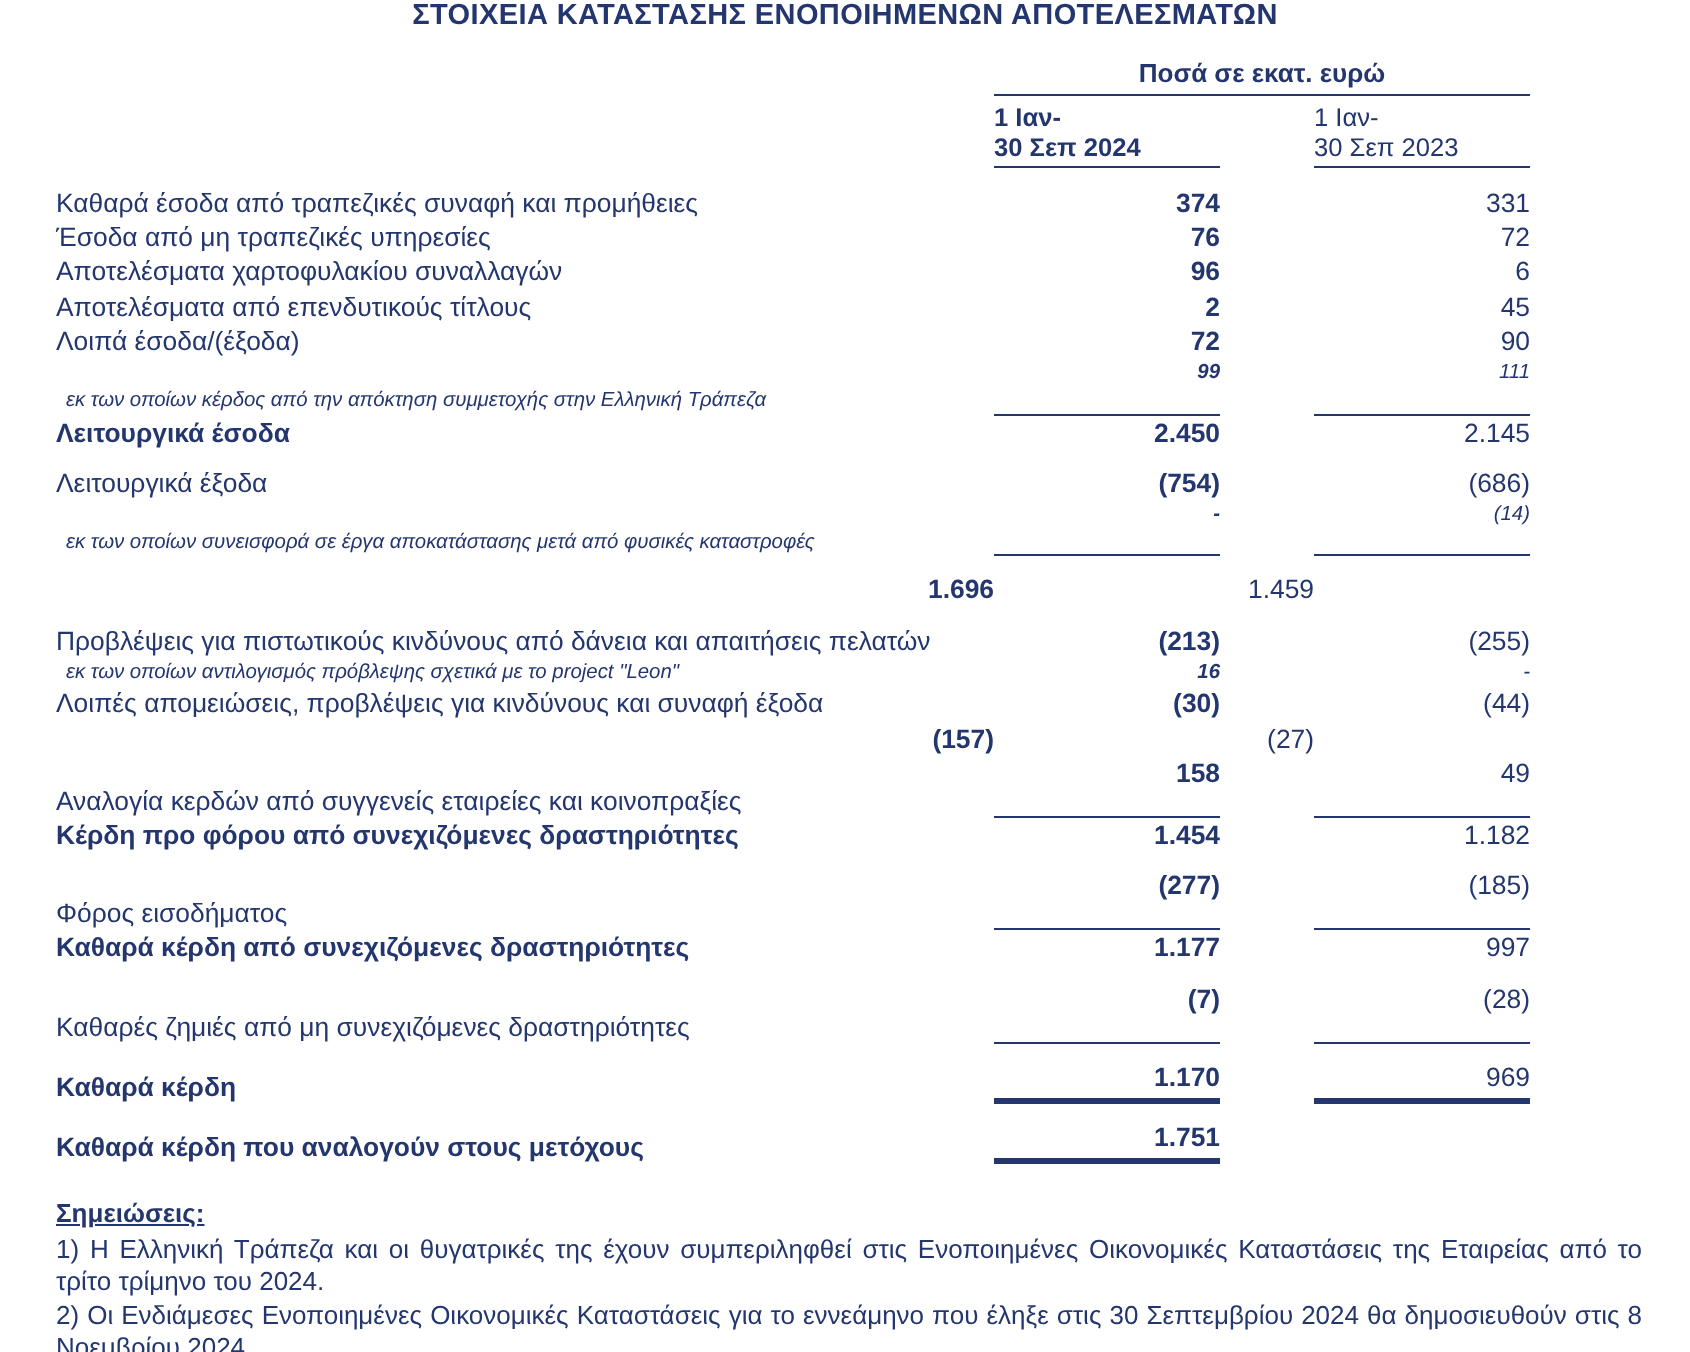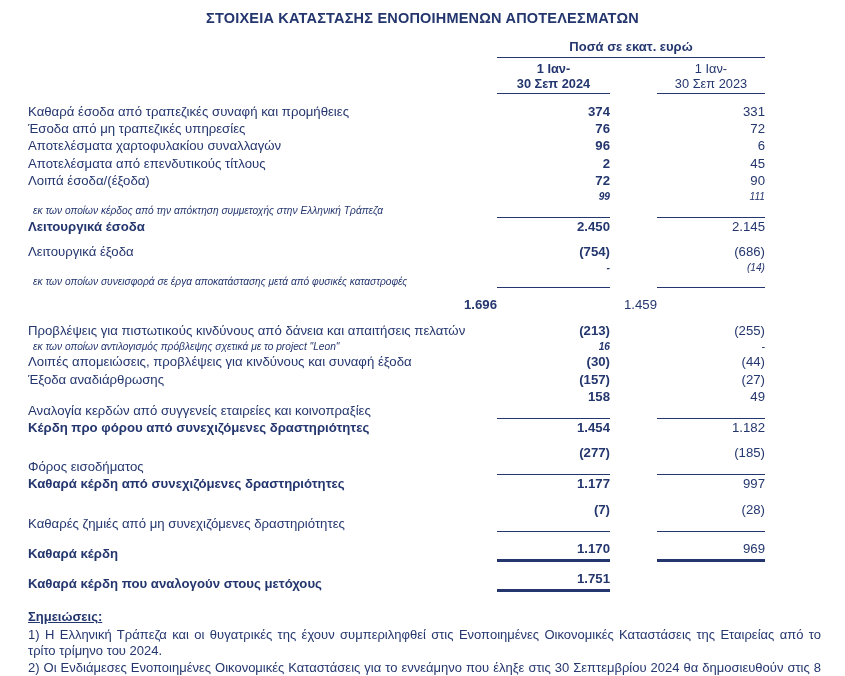--- a/index.html
+++ b/index.html
@@ -9,41 +9,39 @@
   *{box-sizing:border-box;margin:0;padding:0;}
   body{background:#ffffff;font-family:"Liberation Sans",sans-serif;color:var(--navy);}
   .page{width:845px;height:676px;background:#fff;overflow:hidden;position:relative;}
 
   
   .title{
     text-align:center;
     font-size:14.5px;
     font-weight:bold;
     letter-spacing:0.2px;
-    padding-top:10px;
   }
 
   
   .tbl{margin:0 80px 0 28px;}
   .grid{display:grid;grid-template-columns:1fr 113px 47px 108px;align-items:end;}
 
   
   .units-row{margin-top:13px;}
   .units{
     grid-column:2 / 5;
     text-align:center;
     font-weight:bold;
     font-size:13px;
     padding-bottom:3px;
     border-bottom:1.5px solid var(--rule);
   }
   
   .colheads{margin-top:3px;}
   .colhead{
-    text-align:center;
     font-size:12.8px;
     line-height:15px;
     padding-bottom:2px;
     border-bottom:1.5px solid var(--rule);
   }
   .colhead.c24{grid-column:2;font-weight:bold;}
   .colhead.c23{grid-column:4;}
 
   
   .rows{margin-top:10px;}
@@ -160,21 +158,20 @@
     <div class="spacer"></div>
     <div class="val v23">-</div>
   </div>
         <div class="grid row item">
     <div class="lbl">Λοιπές απομειώσεις, προβλέψεις για κινδύνους και συναφή έξοδα</div>
     <div class="val v24">(30)</div>
     <div class="spacer"></div>
     <div class="val v23">(44)</div>
   </div>
         <div class="grid row item">
-    <div class="lbl">Έξοδα αναδιάρθρωσης</div>
     <div class="val v24">(157)</div>
     <div class="spacer"></div>
     <div class="val v23">(27)</div>
   </div>
         <div class="grid row item rule">
     <div class="lbl">Αναλογία κερδών από συγγενείς εταιρείες και κοινοπραξίες</div>
     <div class="val v24">158</div>
     <div class="spacer"></div>
     <div class="val v23">49</div>
   </div>

